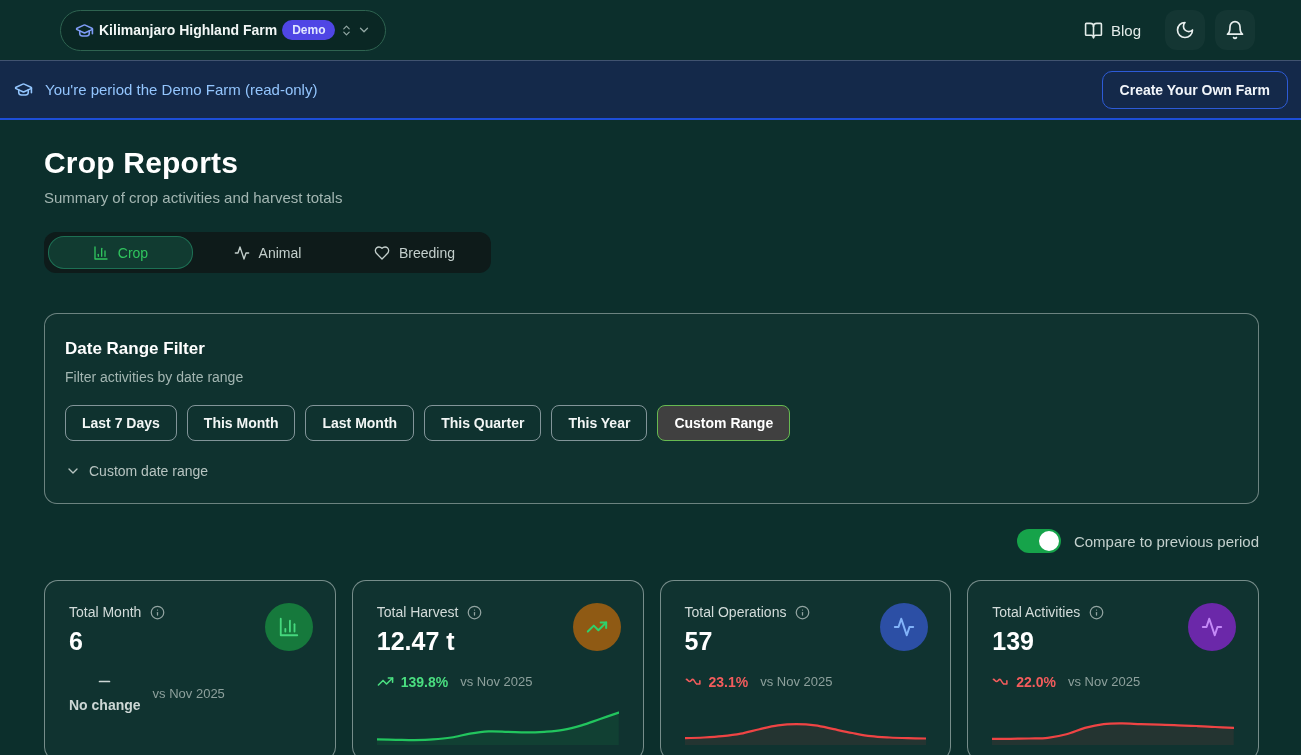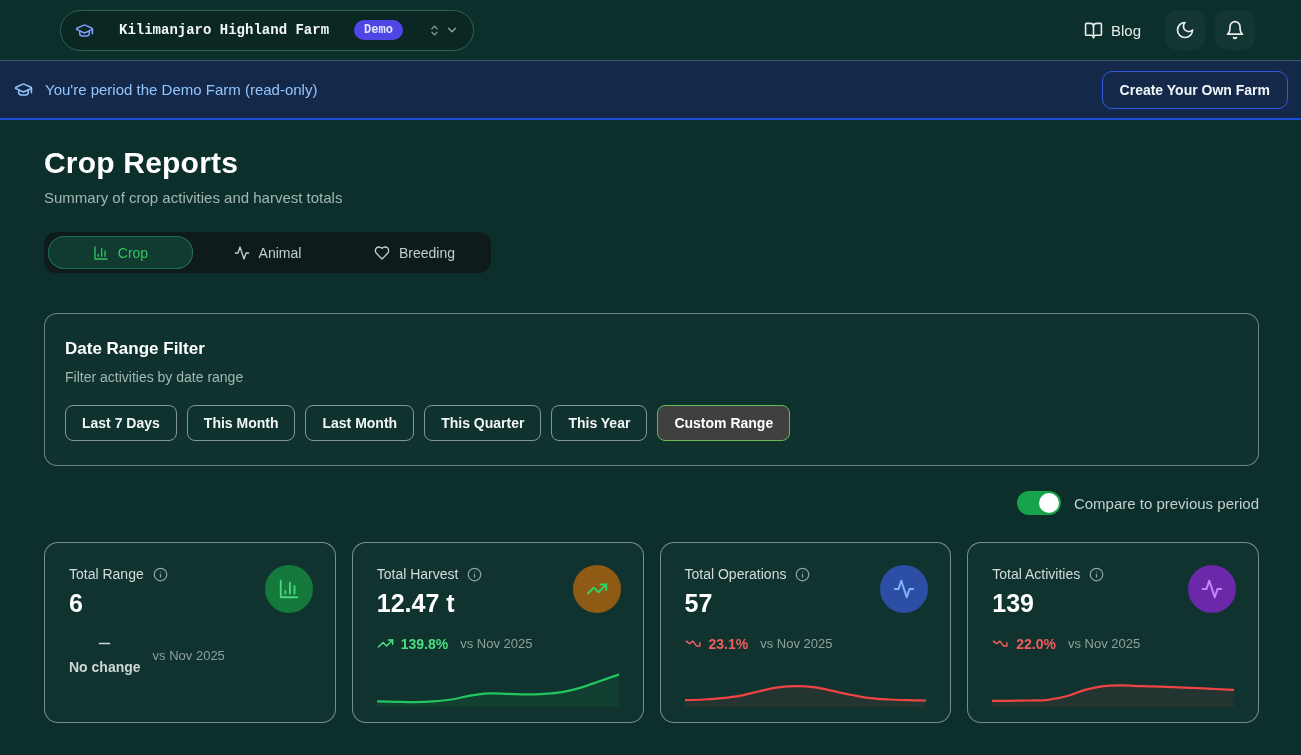--- a/index.html
+++ b/index.html
@@ -10,22 +10,22 @@
     color:#e8efee;
   }
   svg { display:block; }
 
   
   .header {
     height:60px; display:flex; align-items:center; justify-content:space-between;
     padding:0 46px 0 60px; background:#0c2f2c;
   }
   .farm-pill {
-    display:flex; align-items:center; gap:25px; height:41px; padding:0 14px 0 14px;
-    border:1px solid #2e6350; border-radius:21px; background:rgba(0,0,0,0.16); cursor:pointer;font-family:Liberation Mono, monospace;
+    display:flex; align-items:center; gap:5px; height:41px; padding:0 14px 0 14px;
+    border:1px solid #2e6350; border-radius:21px; background:rgba(0,0,0,0.16); cursor:pointer;
   }
   .farm-pill .cap { color:#7e9cf5; }
   .farm-name { font-size:14px; font-weight:700; color:#f2f7f6; }
   .demo-badge {
     background:#4f46e5; color:#e0e7ff; font-size:12px; font-weight:600;
     padding:3px 10px; border-radius:11px;
   }
   .pill-chevrons { display:flex; align-items:center; gap:4px; color:#93a8a4; }
   .header-right { display:flex; align-items:center; gap:10px; }
   .blog-link { display:flex; align-items:center; gap:8px; color:#e4ecea; font-size:15px; cursor:pointer; padding:0 14px; }
@@ -214,36 +214,44 @@
     <div class="panel-title">Date Range Filter</div>
     <div class="panel-subtitle">Filter activities by date range</div>
     <div class="range-row">
       <button class="range-btn">Last 7 Days</button>
       <button class="range-btn">This Month</button>
       <button class="range-btn">Last Month</button>
       <button class="range-btn">This Quarter</button>
       <button class="range-btn">This Year</button>
       <button class="range-btn active">Custom Range</button>
     </div>
+    <div class="custom-row">
+      <span>
+        <svg width="16" height="16" viewBox="0 0 24 24" fill="none" stroke="currentColor" stroke-width="2" stroke-linecap="round" stroke-linejoin="round">
+            <path d="m6 9 6 6 6-6"></path>
+          </svg>
+      </span>
+      <span>Custom date range</span>
+    </div>
   </div>
 
   
   <div class="compare-row">
     <button class="toggle">
         <span class="knob"></span>
       </button>
     <span class="compare-label">Compare to previous period</span>
   </div>
 
   
   <div class="cards">
 
     <div class="stat-card">
       <div class="stat-label-row">
-        <span class="stat-label">Total Range</span>
+        <span class="stat-label">Total Month</span>
         <span class="info-icon">
           <svg width="15" height="15" viewBox="0 0 24 24" fill="none" stroke="currentColor" stroke-width="2" stroke-linecap="round" stroke-linejoin="round">
               <circle cx="12" cy="12" r="10"></circle>
               <path d="M12 16v-4"></path>
               <path d="M12 8h.01"></path>
             </svg>
         </span>
       </div>
       <div class="stat-value">6</div>
       <div class="icon-circle" style="background: rgb(22, 121, 60); color: rgb(69, 216, 125);">

